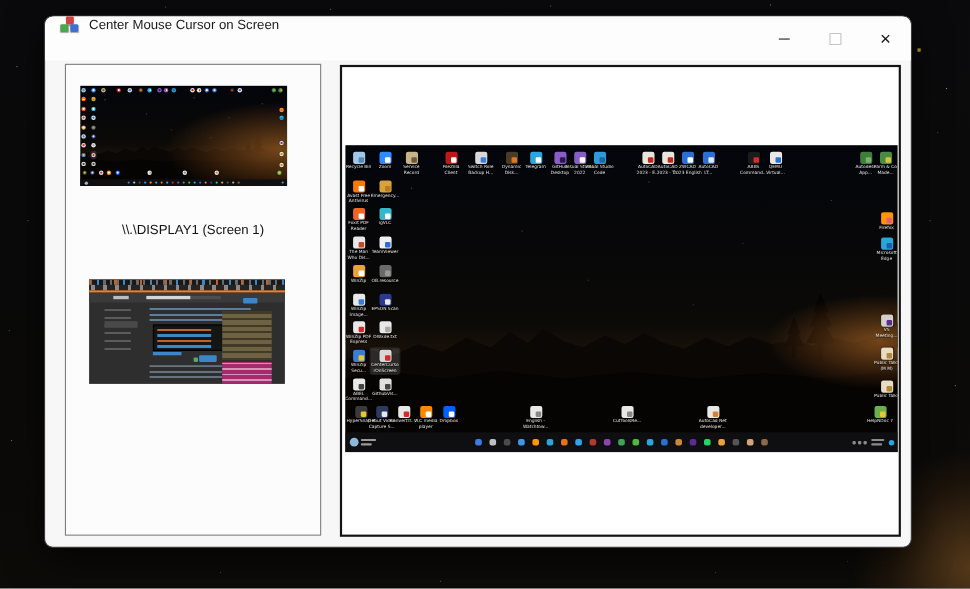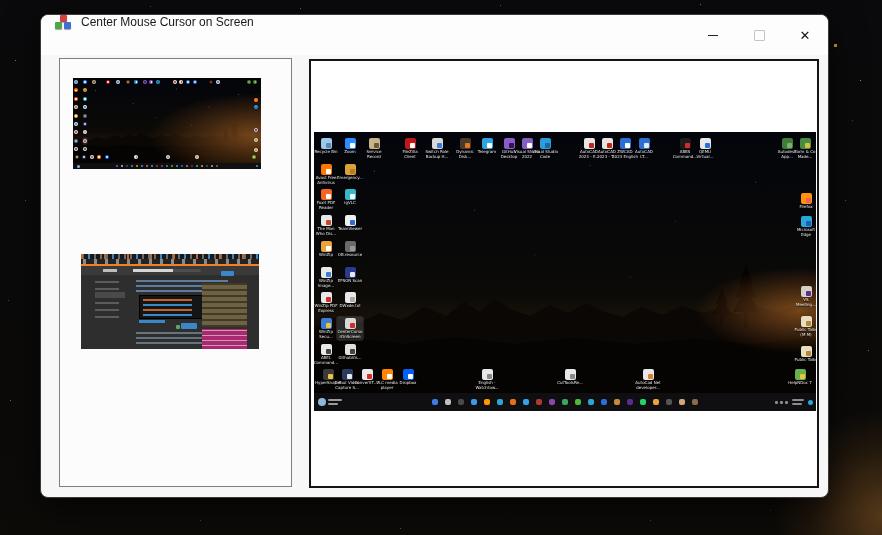--- a/index.html
+++ b/index.html
@@ -409,20 +409,21 @@
             <div class="tdot" style="width: 2px; height: 2px; background: rgb(232, 163, 61);"></div>
             <div class="tdot" style="width: 2px; height: 2px; background: rgb(85, 85, 85);"></div>
             <div class="tdot" style="width: 2px; height: 2px; background: rgb(210, 166, 121);"></div>
             <div class="tdot" style="width: 2px; height: 2px; background: rgb(138, 106, 74);"></div>
           </div>
           <div class="ttray">
             <div style="width: 2px; height: 2px; border-radius: 50%; background: rgb(42, 167, 224);"></div>
           </div>
         </div>
       </div>
+    <div class="screenlabel lab1">\\.\DISPLAY1 (Screen 1)</div>
 
     <div class="thumb thumb2">
       <div class="l s2-tabs"></div>
       <div class="l s2-bookmarks"></div>
       <div class="l s2-orange"></div>
       <div class="l s2-header"></div>
       <div class="l s2-logo"></div>
       <div class="l s2-search"></div>
       <div class="l s2-leftnav"></div>
       <div class="l s2-navsel"></div>

